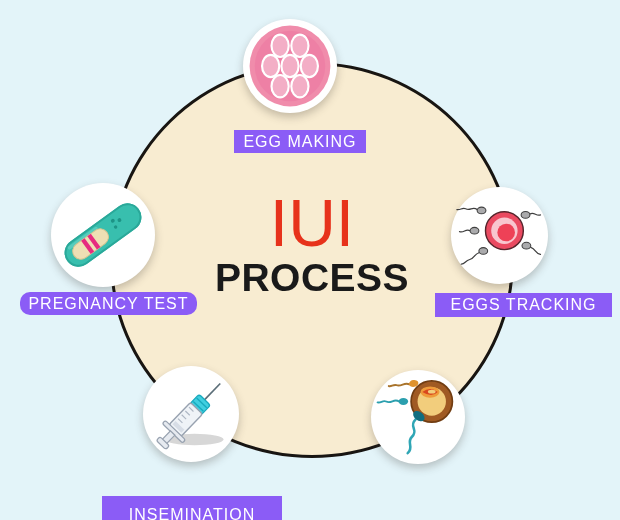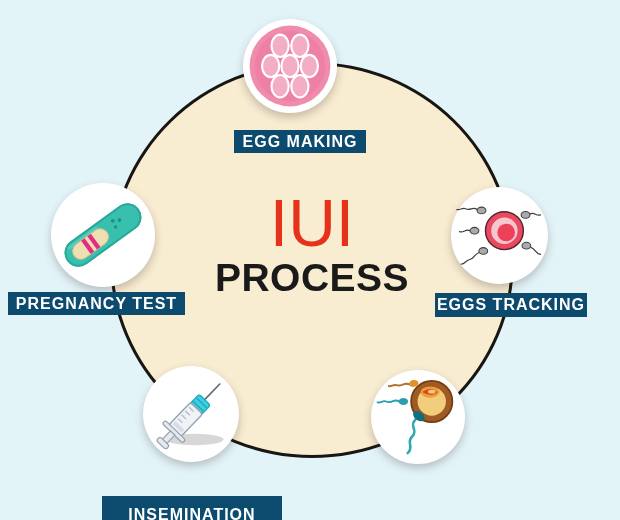--- a/index.html
+++ b/index.html
@@ -67,36 +67,36 @@
   }
   .badge svg { display: block; }
   .badge-egg-making    { left: 243px; top: 19px;  width: 94px;  height: 94px; }
   .badge-eggs-tracking { left: 451px; top: 187px; width: 97px;  height: 97px; }
   .badge-sperm-rinsing { left: 371px; top: 370px; width: 94px;  height: 94px; }
   .badge-insemination  { left: 143px; top: 366px; width: 96px;  height: 96px; }
   .badge-pregnancy-test{ left: 51px;  top: 183px; width: 104px; height: 104px; }
   
   .banner {
     position: absolute;
-    background: #0c4a6e;
+    background: #8b5cf6;
     color: #ffffff;
-    font-weight: 700;
+    font-weight: 400;
     font-size: 16px;
     letter-spacing: 1px;
     display: flex;
     align-items: center;
     justify-content: center;
     white-space: nowrap;
     z-index: 3;
   }
   .banner-egg-making    { left: 234px; top: 130px; width: 132px; height: 23px; }
-  .banner-eggs-tracking { left: 435px; top: 293px; width: 152px; height: 24px; }
+  .banner-eggs-tracking { left: 435px; top: 293px; width: 177px; height: 24px; }
   .banner-sperm-rinsing { left: 322px; top: 462px; width: 193px; height: 23px; }
   .banner-insemination  { left: 102px; top: 464px; width: 180px; height: 38px; margin-top: 32px; }
-  .banner-pregnancy-test{ left: 8px;   top: 292px; width: 177px; height: 23px; }
+  .banner-pregnancy-test{ left: 20px;   top: 292px; width: 177px; height: 23px; border-radius: 10px; }
 </style>
 </head>
 <body>
 
 <div class="stage">
 
   <div class="main-circle"></div>
 
   <div class="title-block">
     <div class="title-main">IUI</div>

